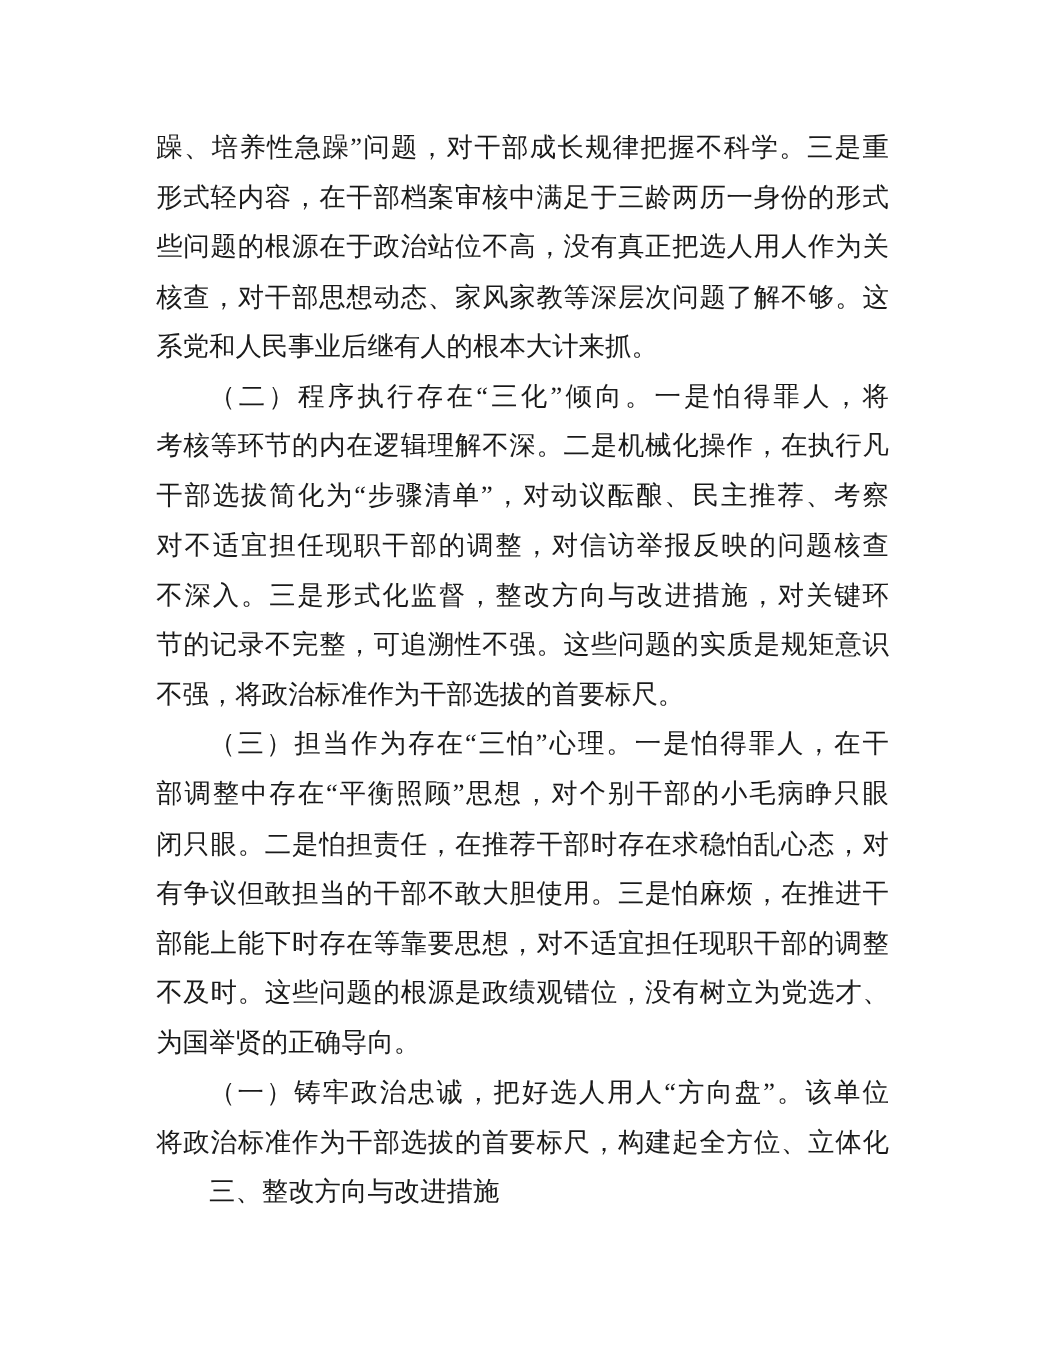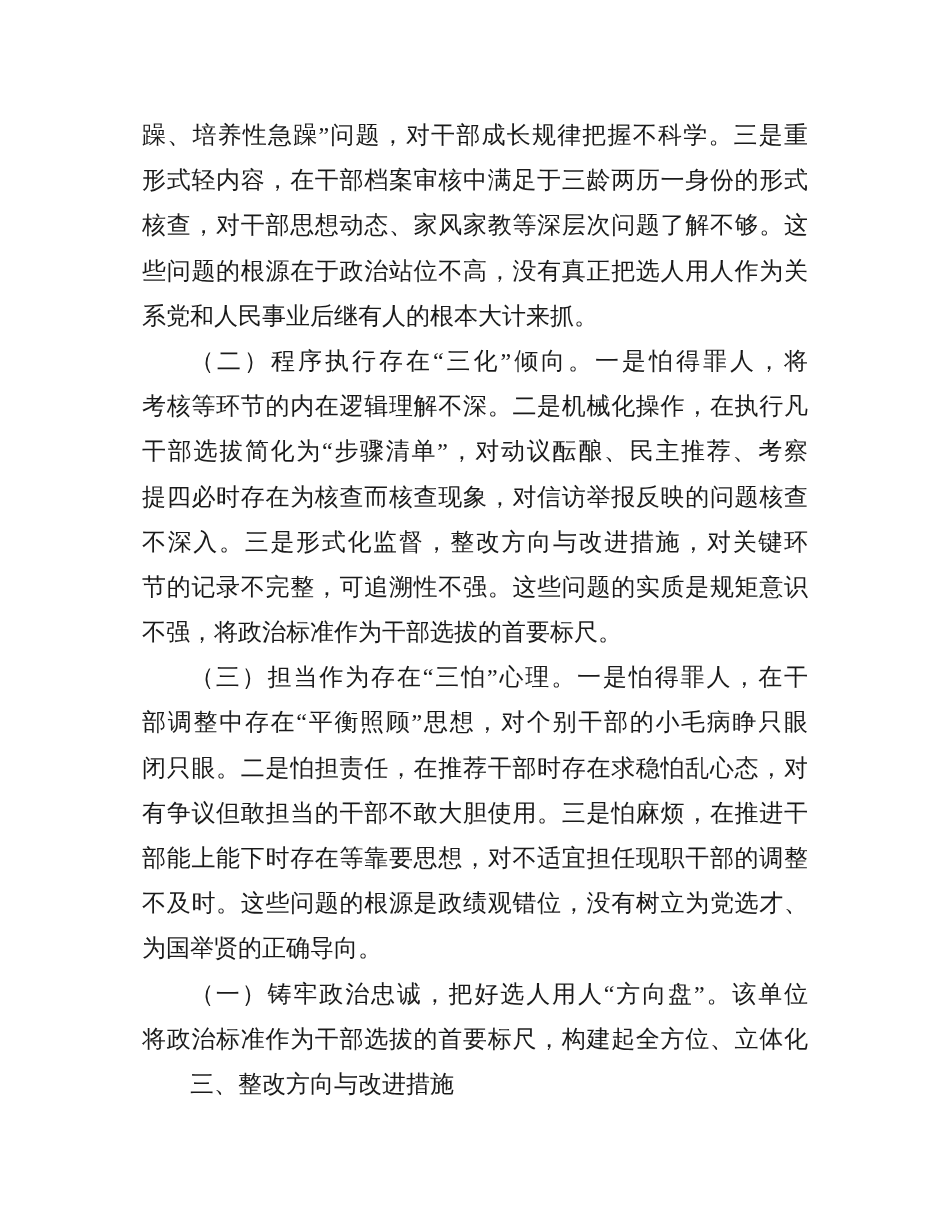--- a/index.html
+++ b/index.html
@@ -40,30 +40,30 @@
   }
 </style>
 </head>
 <body>
 
 <div class="doc">
 
   <div class="para">
     <div class="ln j">躁、培养性急躁”问题，对干部成长规律把握不科学。三是重</div>
     <div class="ln j">形式轻内容，在干部档案审核中满足于三龄两历一身份的形式</div>
+    <div class="ln j">些问题的根源在于政治站位不高，没有真正把选人用人作为关</div>
     <div class="ln j">核查，对干部思想动态、家风家教等深层次问题了解不够。这</div>
-    <div class="ln j">些问题的根源在于政治站位不高，没有真正把选人用人作为关</div>
     <div class="ln">系党和人民事业后继有人的根本大计来抓。</div>
   </div>
 
   <div class="para">
     <div class="ln j ind">（二）程序执行存在“三化”倾向。一是怕得罪人，将</div>
     <div class="ln j">考核等环节的内在逻辑理解不深。二是机械化操作，在执行凡</div>
     <div class="ln j">干部选拔简化为“步骤清单”，对动议酝酿、民主推荐、考察</div>
-    <div class="ln j">提四必时存在为核查而核查现象，对信访举报反映的问题核查</div>
+    <div class="ln j">对不适宜担任现职干部的调整，对信访举报反映的问题核查</div>
     <div class="ln j">不深入。三是形式化监督，整改方向与改进措施，对关键环</div>
     <div class="ln j">节的记录不完整，可追溯性不强。这些问题的实质是规矩意识</div>
     <div class="ln">不强，将政治标准作为干部选拔的首要标尺。</div>
   </div>
 
   <div class="para">
     <div class="ln j ind">（三）担当作为存在“三怕”心理。一是怕得罪人，在干</div>
     <div class="ln j">部调整中存在“平衡照顾”思想，对个别干部的小毛病睁只眼</div>
     <div class="ln j">闭只眼。二是怕担责任，在推荐干部时存在求稳怕乱心态，对</div>
     <div class="ln j">有争议但敢担当的干部不敢大胆使用。三是怕麻烦，在推进干</div>

